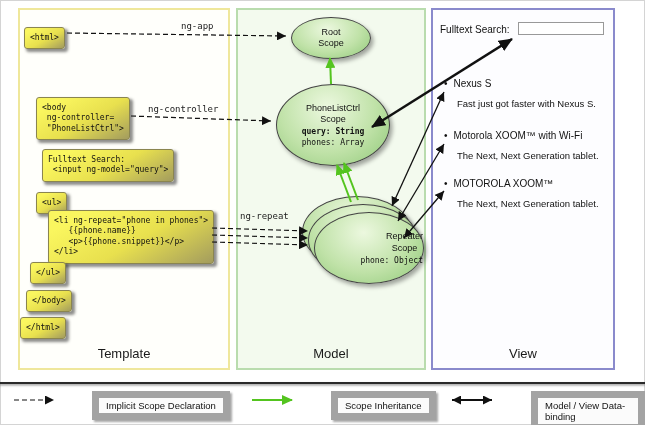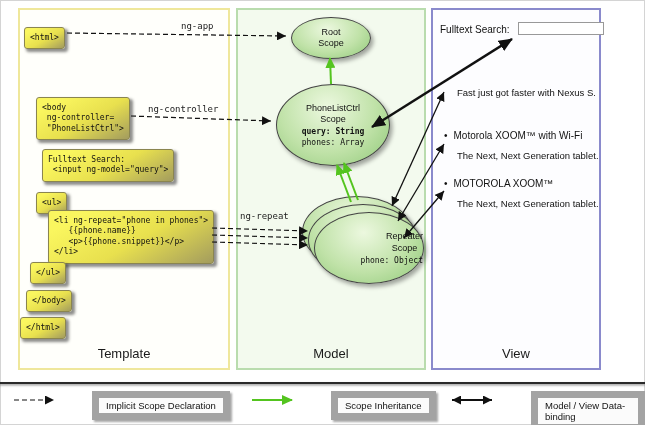--- a/index.html
+++ b/index.html
@@ -1,21 +1,21 @@
 <!DOCTYPE html>
 <html><head>
 <meta charset="utf-8">
 <style>
   html,body{margin:0;padding:0;background:#fff;}
   #canvas{position:relative;width:645px;height:425px;background:#fff;overflow:hidden;
           font-family:"Liberation Sans",sans-serif;outline:1px solid #d4d4d4;outline-offset:-1px;}
   .panel{position:absolute;box-sizing:border-box;z-index:1;}
   #panel-template{left:18px;top:8px;width:212px;height:362px;border:2px solid #efe79b;background:#fffffb;}
   #panel-model{left:236px;top:8px;width:190px;height:362px;border:2px solid #b9dcae;background:#f3faee;}
-  #panel-view{left:431px;top:8px;width:170px;height:362px;border:2px solid #8a8acc;background:#fdfdff;}
+  #panel-view{left:431px;top:8px;width:184px;height:362px;border:2px solid #8a8acc;background:#fdfdff;}
   .panel-title{position:absolute;left:0;width:100%;top:336px;text-align:center;font-size:13px;color:#1a1a1a;}
   .code-box{position:absolute;z-index:10;font-family:"DejaVu Sans Mono",monospace;font-size:8px;line-height:1.3;
             color:#111;white-space:pre;padding:5px 5px;border:1px solid #8a8550;border-radius:3px;
             background:linear-gradient(150deg,#faf65f 15%,#e8e04e 55%,#a39c5e 100%);
             box-shadow:2.5px 2.5px 3px rgba(0,0,0,0.45);}
   .ellipse{position:absolute;border-radius:50%;border:1px solid #444;z-index:10;
            background:radial-gradient(ellipse at 45% 28%,#ecf8df 0%,#c0e2a8 55%,#8fc878 100%);
            box-shadow:2.5px 3px 4px rgba(0,0,0,0.35);
            display:flex;flex-direction:column;align-items:center;justify-content:center;text-align:center;}
   .scope-title{font-size:9px;line-height:1.25;white-space:pre;color:#111;}
@@ -87,20 +87,21 @@
   </div>
 
   <div class="arrow-label" style="left:141px;top:21px;padding-left:40px;">ng-app</div>
   <div class="arrow-label" style="left:148px;top:104px;">ng-controller</div>
   <div class="arrow-label" style="left:240px;top:211px;">ng-repeat</div>
 
   <div class="view-search-label">Fulltext Search:</div>
   <input class="view-search-input" value="" style="">
 
   <div class="view-item" style="top:78px;">
+    <div class="vi-title"><span class="vi-bullet">•</span><span>Nexus S</span></div>
     <div class="vi-desc">Fast just got faster with Nexus S.</div>
   </div>
   <div class="view-item" style="top:130px;">
     <div class="vi-title"><span class="vi-bullet">•</span><span>Motorola XOOM™ with Wi-Fi</span></div>
     <div class="vi-desc">The Next, Next Generation tablet.</div>
   </div>
   <div class="view-item" style="top:178px;">
     <div class="vi-title"><span class="vi-bullet">•</span><span>MOTOROLA XOOM™</span></div>
     <div class="vi-desc">The Next, Next Generation tablet.</div>
   </div>

